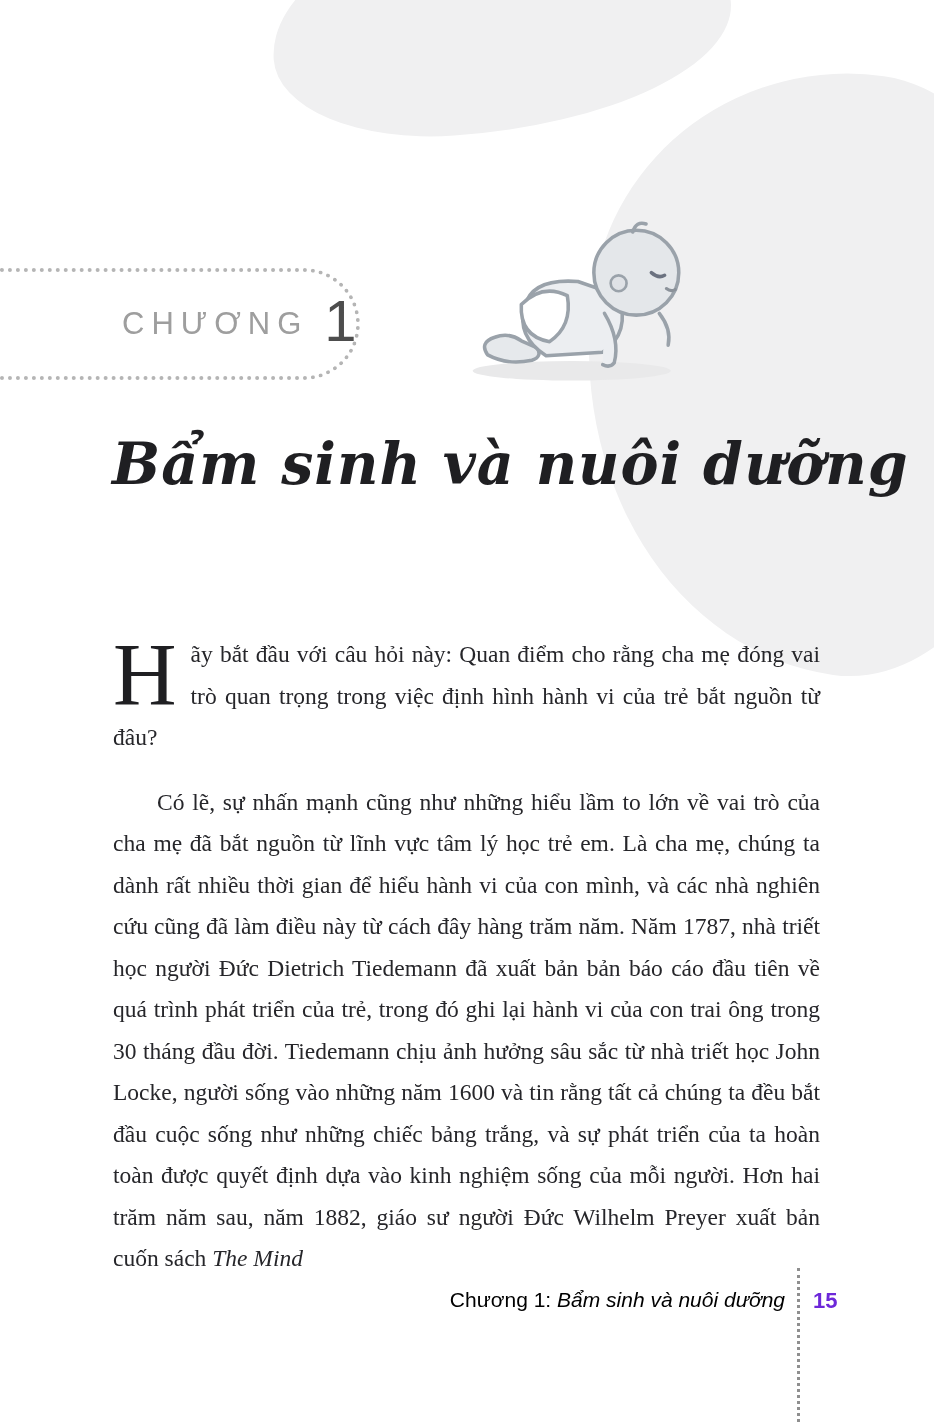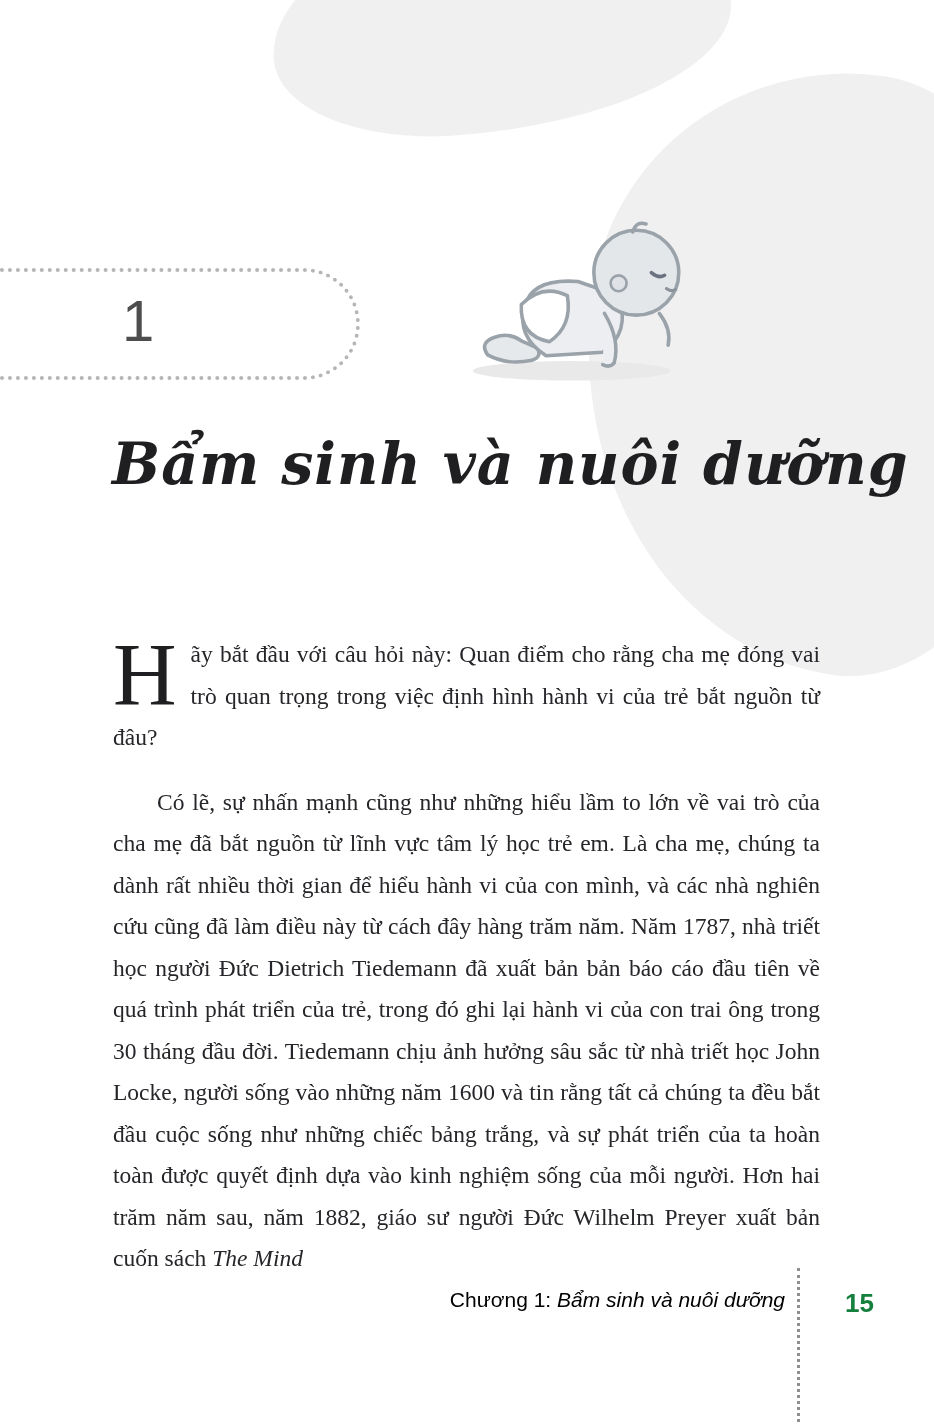--- a/index.html
+++ b/index.html
@@ -109,25 +109,25 @@
     color: #000000;
   }
   .footer-divider {
     position: absolute;
     left: 797px; top: 1268px;
     height: 160px;
     border-left: 3px dotted #8f8f8f;
   }
   .page-number {
     position: absolute;
-    left: 845px; top: 1288px;
+    left: 813px; top: 1288px;
     font-family: "Liberation Sans", sans-serif;
-    font-size: 26px;
+    font-size: 22px;
     font-weight: 700;
-    color: #15803d;
+    color: #6d28d9;
   }
 </style>
 </head>
 <body>
 
 <div class="page">
 
   <div class="blob blob-top"></div>
   <div class="blob blob-right"></div>
 
@@ -139,20 +139,21 @@
     <path d="M152 128 Q170 158 163 184 Q158 190 150 186" fill="#eceef1" stroke="#9aa2aa" stroke-width="4" stroke-linecap="round"></path>
     <circle cx="188" cy="82" r="48" fill="#e4e7ea" stroke="#9aa2aa" stroke-width="4"></circle>
     <circle cx="168" cy="94" r="9" fill="#dfe2e6" stroke="#9aa2aa" stroke-width="3"></circle>
     <path d="M205 82 q8 7 15 3" stroke="#6b7280" stroke-width="4" fill="none" stroke-linecap="round"></path>
     <path d="M222 100 q5 4 10 1" stroke="#8b929a" stroke-width="3.5" fill="none" stroke-linecap="round"></path>
     <path d="M184 36 q4 -13 15 -9" stroke="#9aa2aa" stroke-width="4" fill="none" stroke-linecap="round"></path>
     <path d="M214 128 q14 18 10 36" stroke="#9aa2aa" stroke-width="4" fill="#eceef1" stroke-linecap="round"></path>
   </svg>
 
   <div class="chapter-badge">
+    <span class="chapter-label">CHƯƠNG</span>
     <span class="chapter-number">1</span>
   </div>
 
   <h1 class="chapter-title">Bẩm sinh và nuôi dưỡng</h1>
 
   <div class="body-text">
     <p class="para-1"><span class="dropcap">H</span><span>ãy bắt đầu với câu hỏi này: Quan điểm cho rằng cha mẹ đóng vai trò quan trọng trong việc định hình hành vi của trẻ bắt nguồn từ đâu?</span></p>
     <p class="para-2"><span>Có lẽ, sự nhấn mạnh cũng như những hiểu lầm to lớn về vai trò của cha mẹ đã bắt nguồn từ lĩnh vực tâm lý học trẻ em. Là cha mẹ, chúng ta dành rất nhiều thời gian để hiểu hành vi của con mình, và các nhà nghiên cứu cũng đã làm điều này từ cách đây hàng trăm năm. Năm 1787, nhà triết học người Đức Dietrich Tiedemann đã xuất bản bản báo cáo đầu tiên về quá trình phát triển của trẻ, trong đó ghi lại hành vi của con trai ông trong 30 tháng đầu đời. Tiedemann chịu ảnh hưởng sâu sắc từ nhà triết học John Locke, người sống vào những năm 1600 và tin rằng tất cả chúng ta đều bắt đầu cuộc sống như những chiếc bảng trắng, và sự phát triển của ta hoàn toàn được quyết định dựa vào kinh nghiệm sống của mỗi người. Hơn hai trăm năm sau, năm 1882, giáo sư người Đức Wilhelm Preyer xuất bản cuốn sách </span><span class="italic">The Mind</span></p>
   </div>
 

